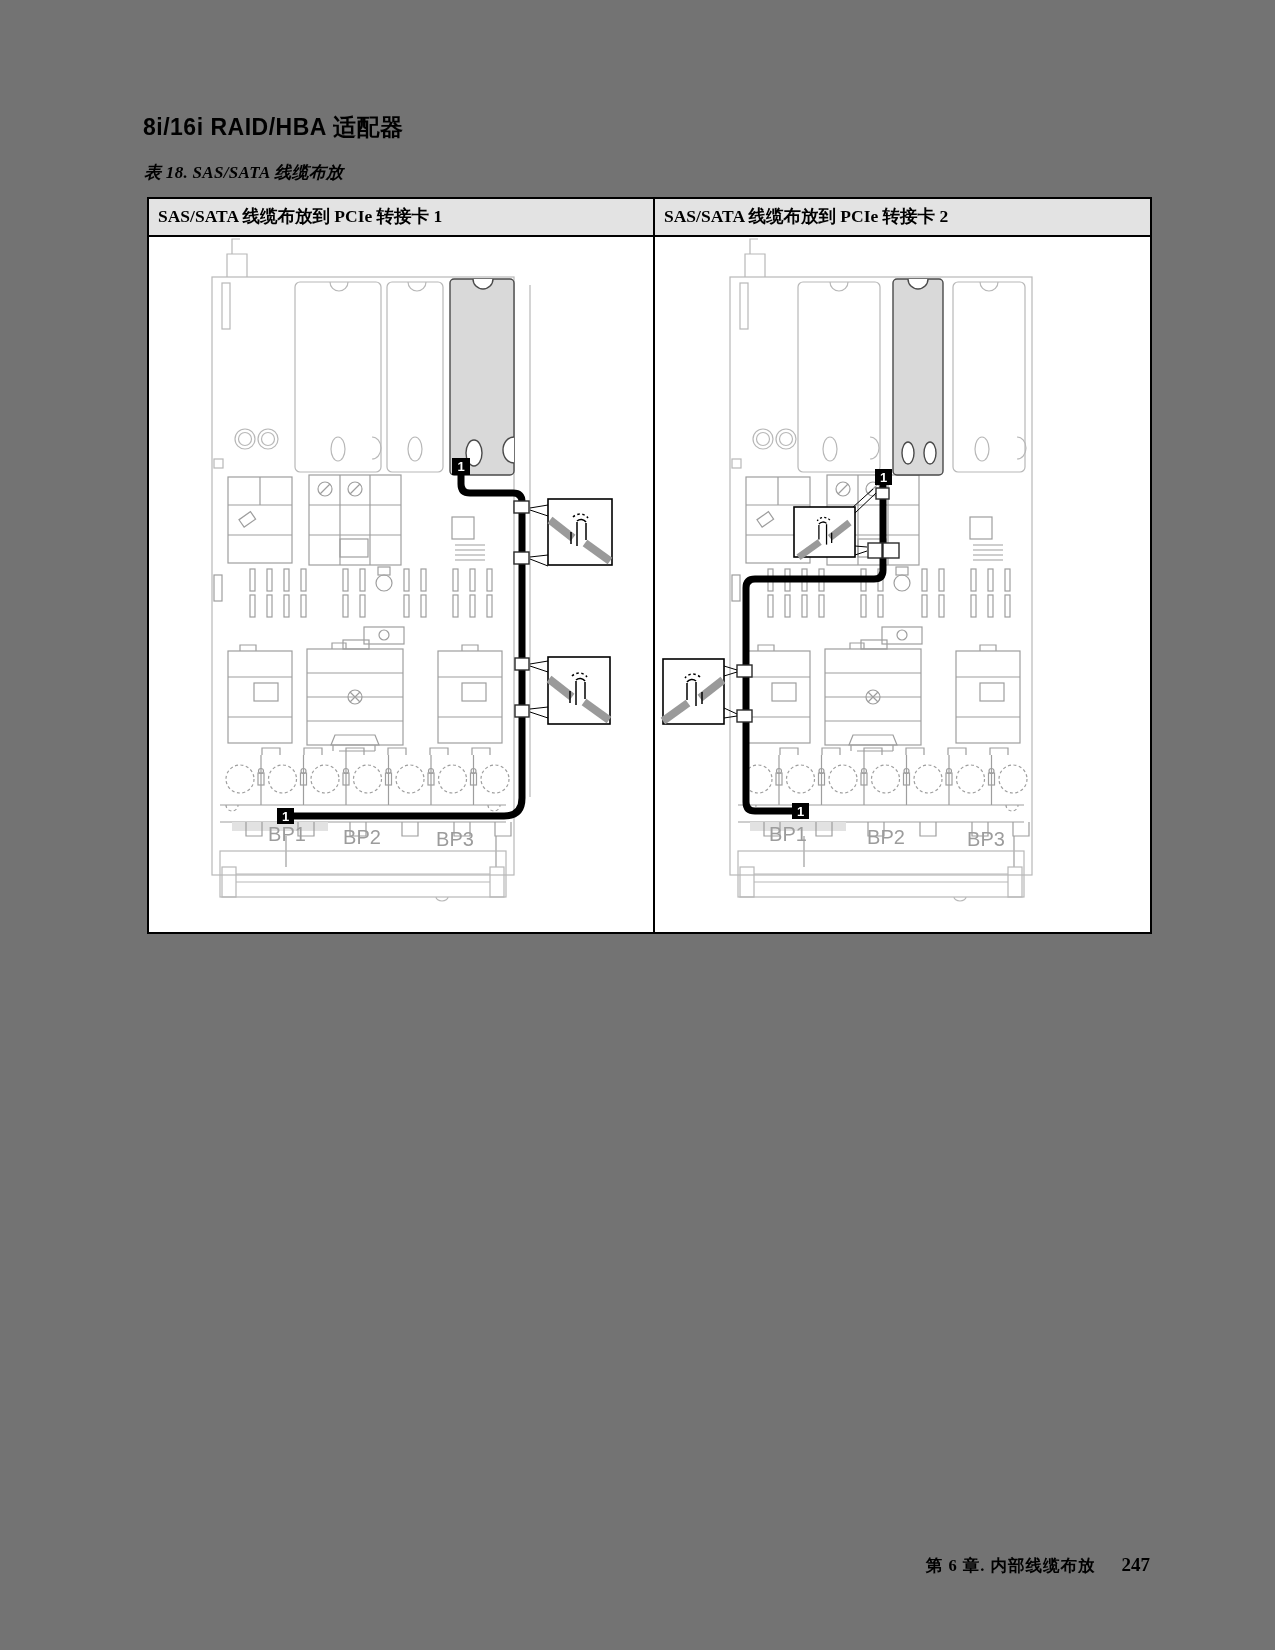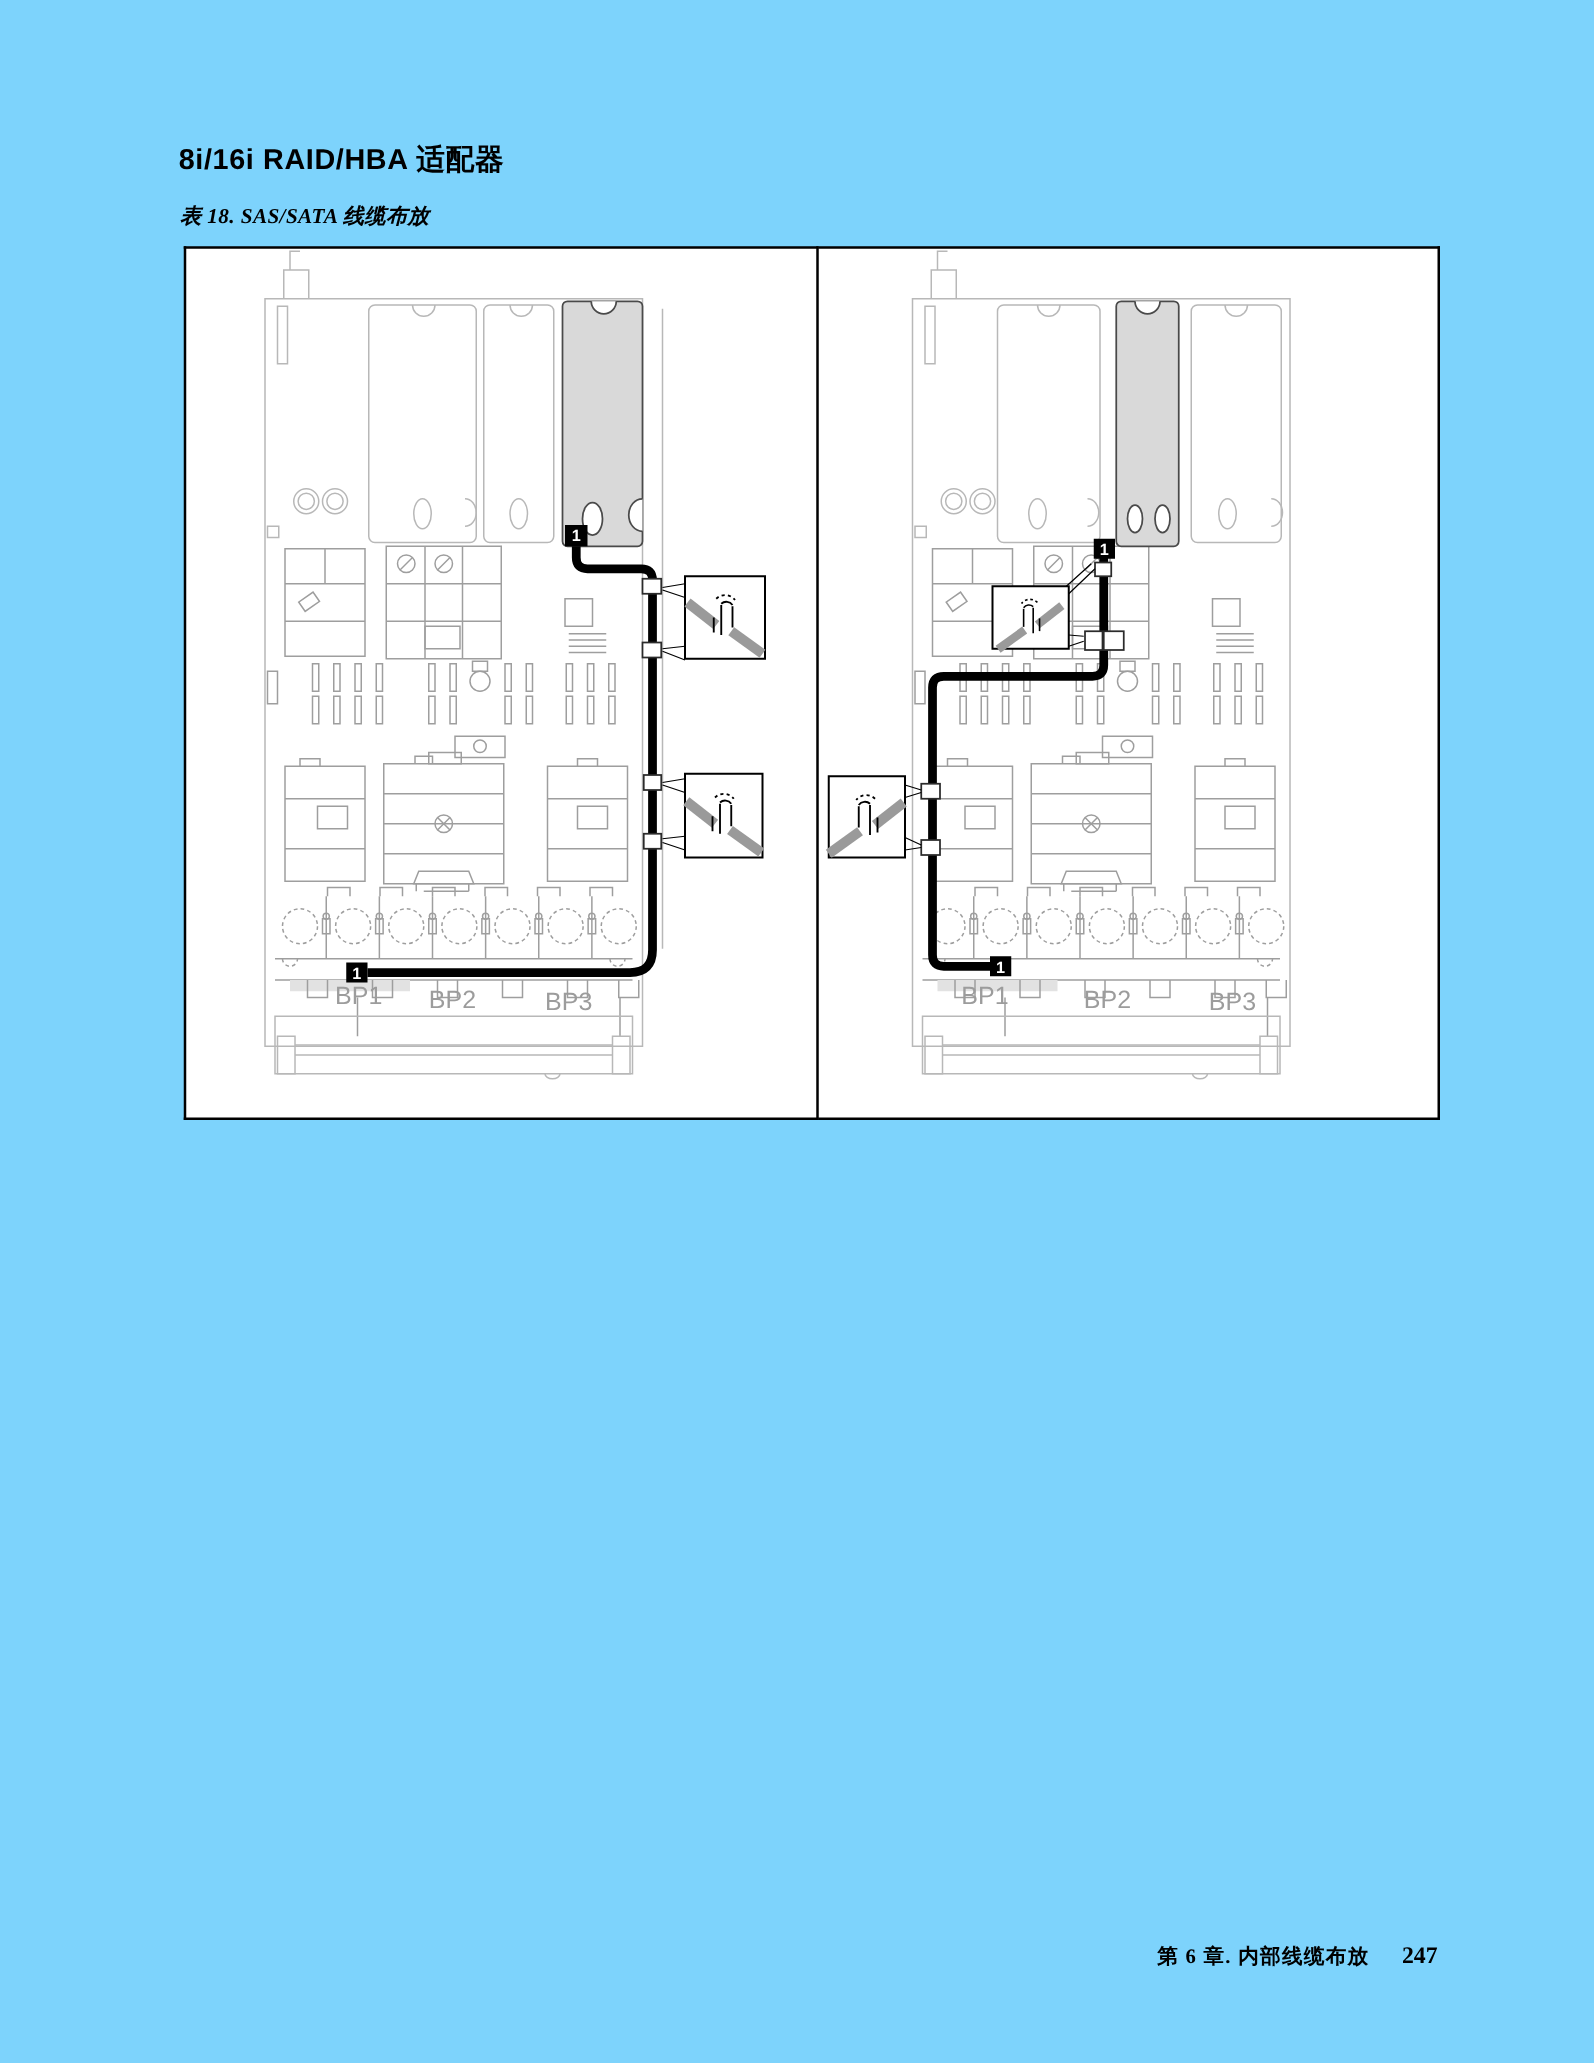--- a/index.html
+++ b/index.html
@@ -1,17 +1,17 @@
 <!DOCTYPE html>
 <html><head>
 <meta charset="utf-8">
 <style>
   html,body { margin:0; padding:0; background:#ffffff; }
   .page {
-    position:relative; width:1275px; height:1650px; background:#7dd3fc;
+    position:relative; width:1275px; height:1650px; background:#737373;
     font-family:"Liberation Serif", serif; color:#000; overflow:hidden;
   }
   .doc-title {
     position:absolute; left:143px; top:112px;
     font-family:"Liberation Sans", sans-serif; font-weight:bold; font-size:23px;
     letter-spacing:0.5px;
   }
   .table-caption {
     position:absolute; left:144px; top:161px;
     font-size:17px; font-weight:bold; font-style:italic; letter-spacing:0.3px;
@@ -170,20 +170,24 @@
       </g>
     </defs>
   </svg>
 
   <table class="routing">
     <colgroup>
         <col style="width:506px">
         <col style="width:497px">
       </colgroup>
     <tbody>
+        <tr>
+      <th>SAS/SATA 线缆布放到 PCIe 转接卡 1</th>
+      <th>SAS/SATA 线缆布放到 PCIe 转接卡 2</th>
+    </tr>
     <tr>
       <td>
         <svg class="diagram" width="501" height="695" viewBox="0 0 501 695">
           <g>
             <use href="#chassis" transform="translate(63,40)"></use>
             <g transform="translate(63,40)">
               <rect x="83" y="5" width="86" height="190" rx="5" class="c1"></rect>
               <path class="c1" d="M118,5 a9,9 0 0 0 18,0"></path>
               <ellipse cx="126" cy="172" rx="7" ry="12" class="c1"></ellipse>
               <path class="c1" d="M160,160 a9,11 0 0 1 0,22"></path>

